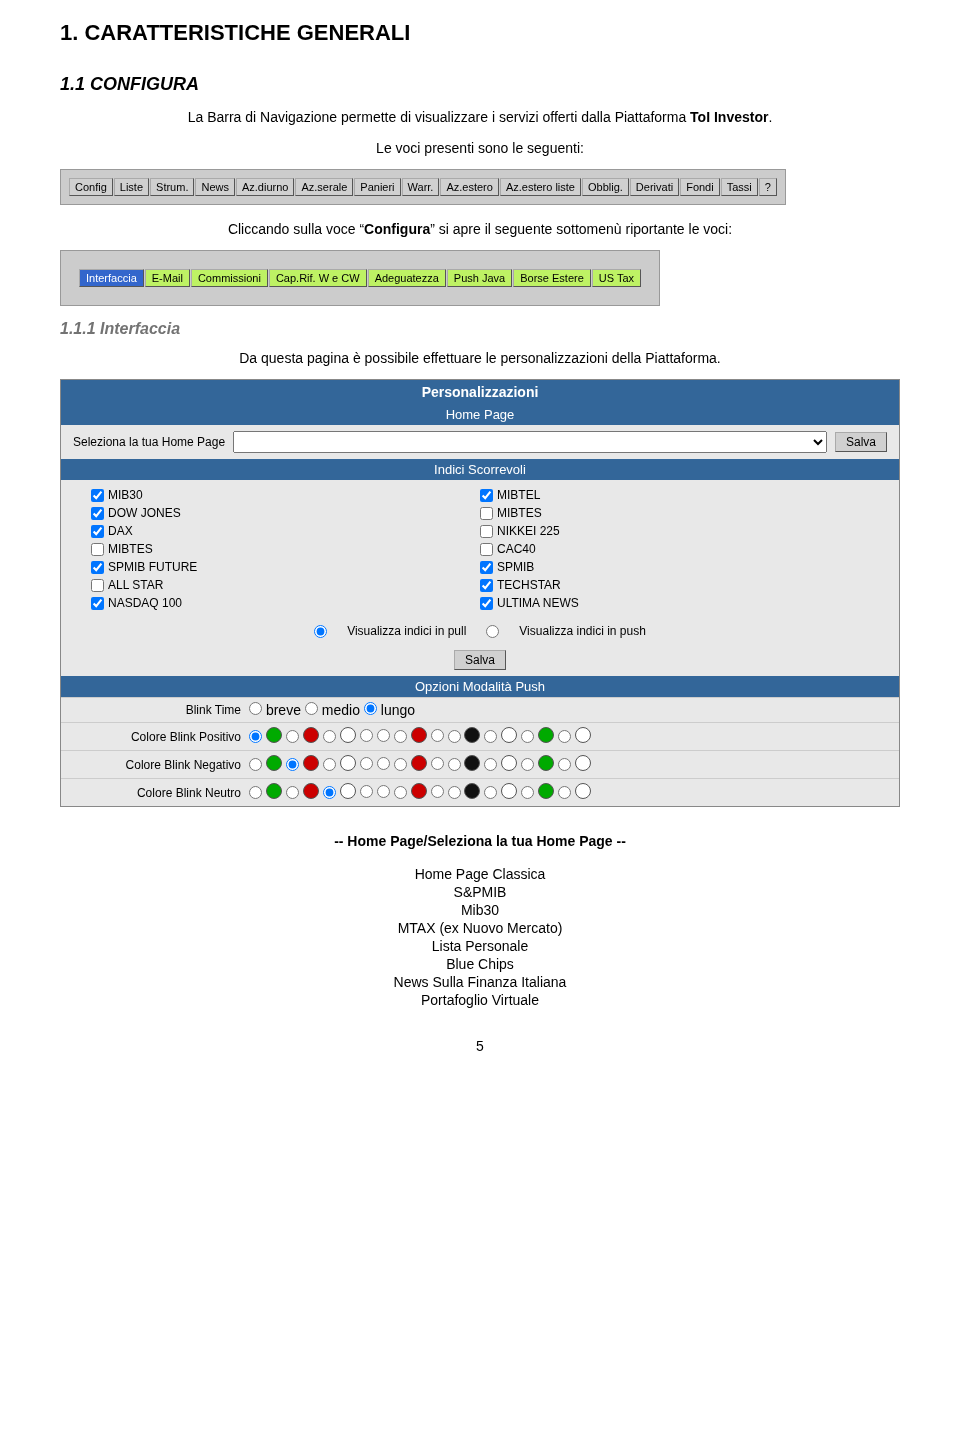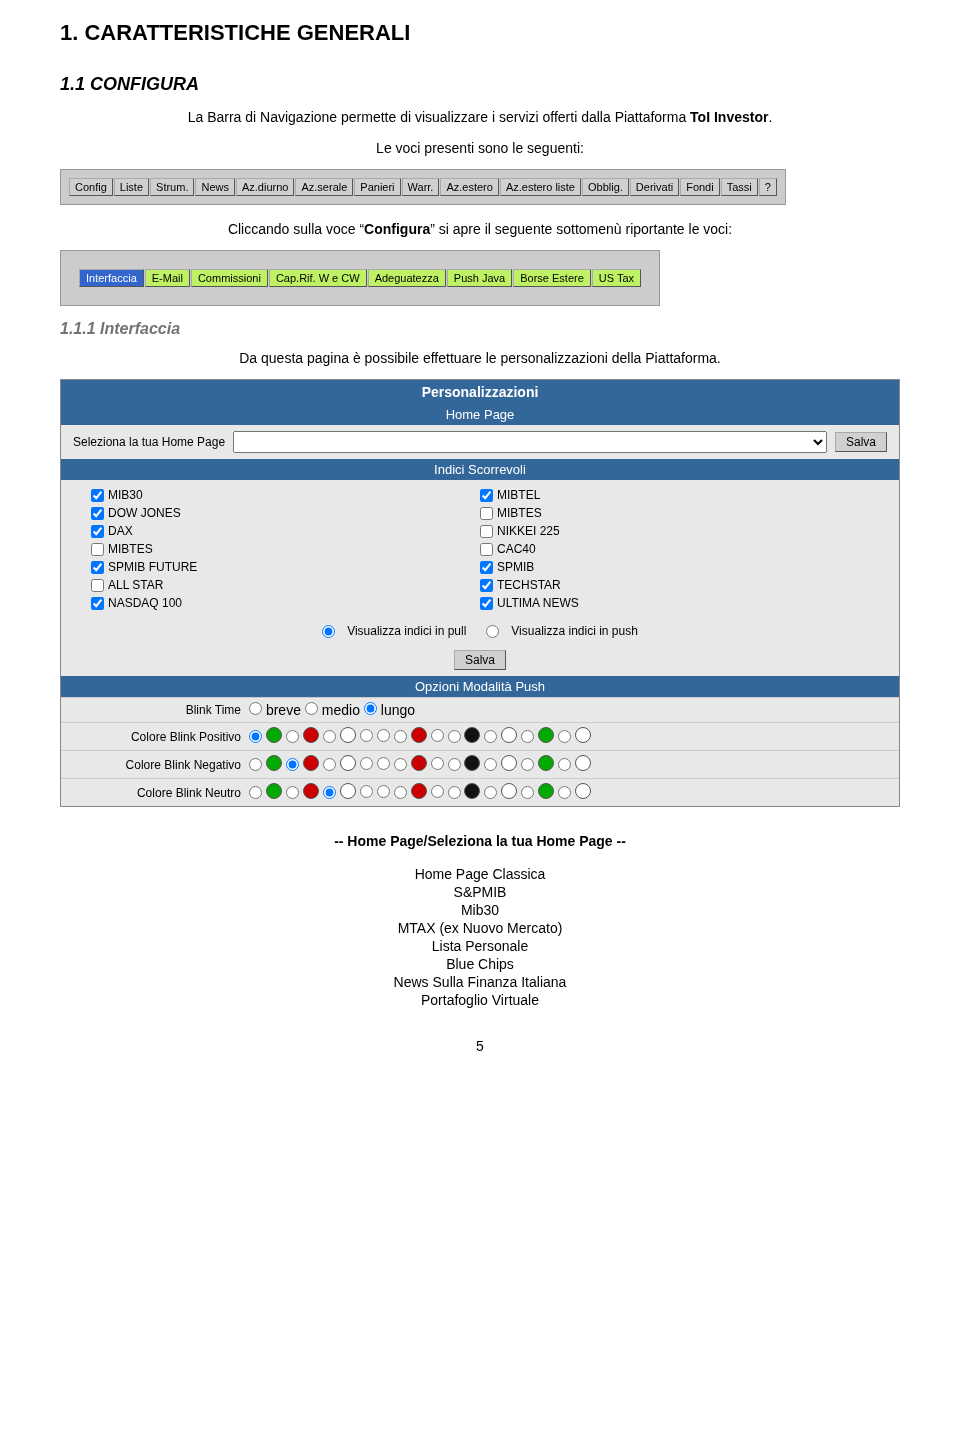--- a/index.html
+++ b/index.html
@@ -143,21 +143,21 @@
       align-items: center;
       gap: 20px;
       padding: 6px;
       justify-content: center;
       background: #e8e8e8;
       font-size: 12px;
     }
     .radio-option {
       display: flex;
       align-items: center;
-      gap: 12px;
+      gap: 20px;
     }
     .salva-row {
       display: flex;
       justify-content: center;
       padding: 6px;
       background: #e8e8e8;
     }
     .opzioni-section {
       background: #e8e8e8;
     }

